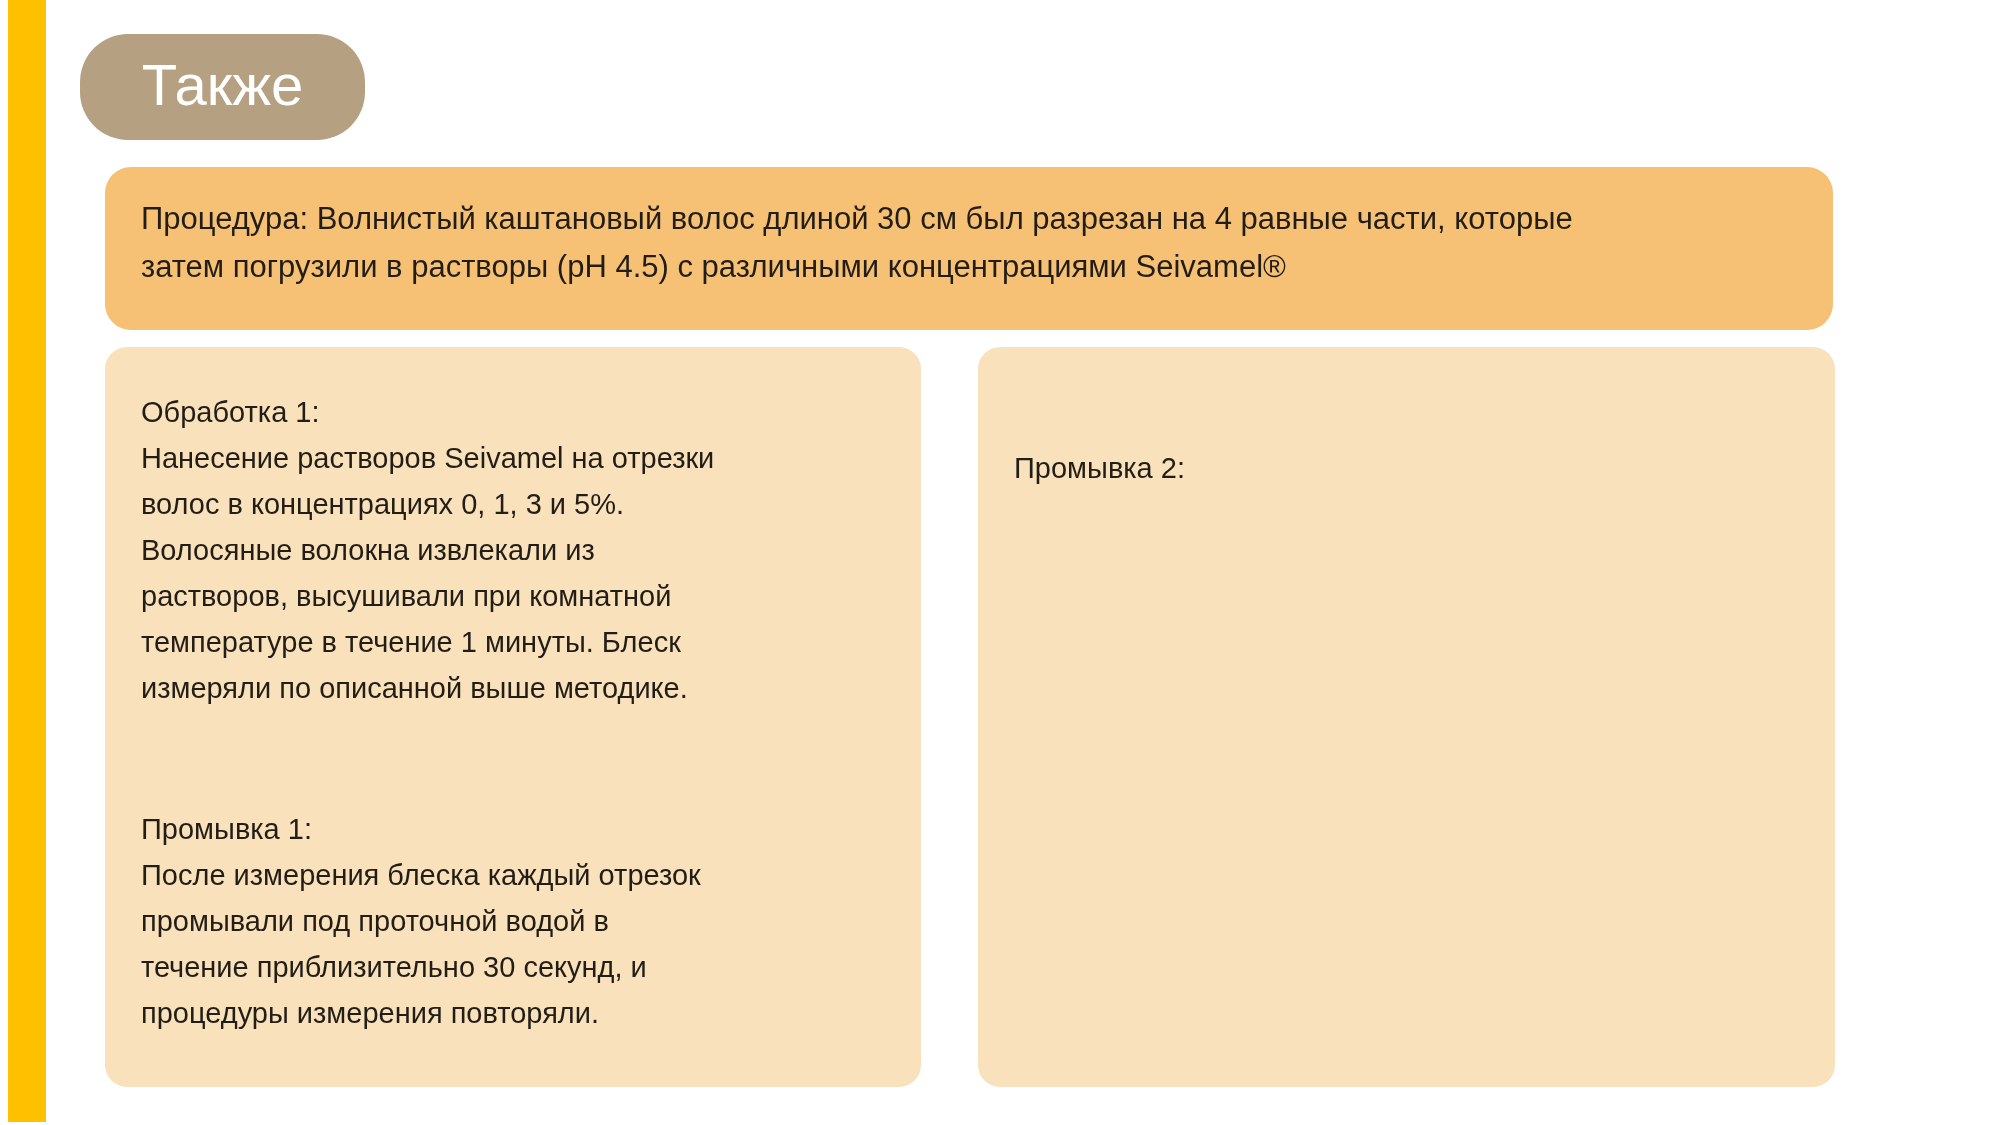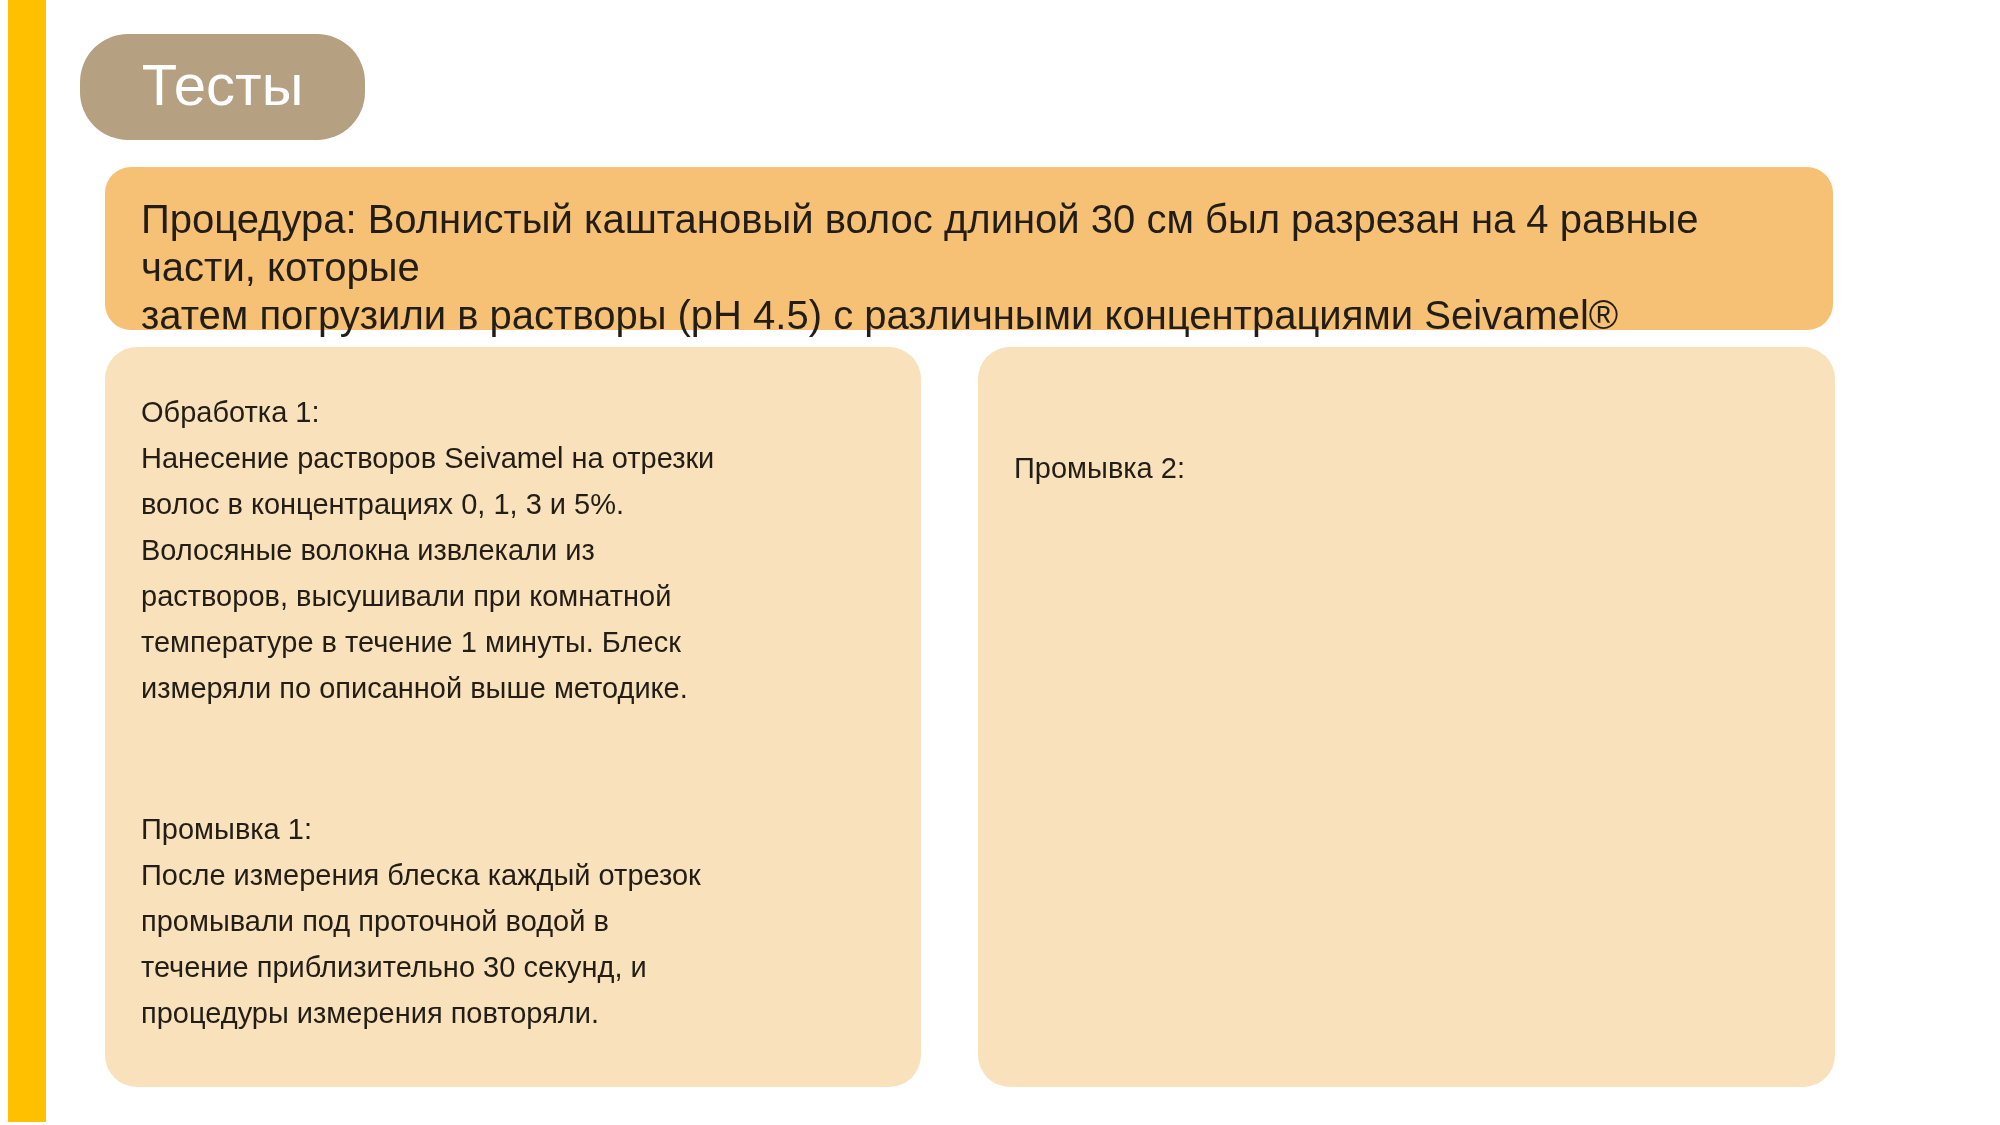--- a/index.html
+++ b/index.html
@@ -37,49 +37,49 @@
   }
   .procedure-box{
     position:absolute;left:105px;top:167px;width:1728px;height:163px;
     background:var(--procedure-bg);
     border-radius:26px;
     box-sizing:border-box;
     padding:28px 40px 0 36px;
   }
   .procedure-box p{
     margin:0;
-    font-size:40px;
+    font-size:31px;
     line-height:48px;
     white-space:pre-line;
   }
   .panel{
     position:absolute;top:347px;height:740px;
     background:var(--panel-bg);
-    border-radius:32px;
+    border-radius:22px;
     box-sizing:border-box;
     padding:42px 34px 0 36px;
   }
   .panel-left{left:105px;width:816px;}
   .panel-right{left:978px;width:857px;}
   .panel p{
     margin:0;
     font-size:29px;
     line-height:46px;
     white-space:pre-line;
   }
   .panel-left .wash-heading{margin-top:95px;}
   .panel-right .wash-heading{margin-top:56px;}
 </style>
 </head>
 <body>
 
 <div class="accent-bar"></div>
 
 <div class="title-badge">
-  <span>Тесты</span>
+  <span>Также</span>
 </div>
 
 <div class="procedure-box">
   <p>Процедура: Волнистый каштановый волос длиной 30 см был разрезан на 4 равные части, которые
 затем погрузили в растворы (pH 4.5) с различными концентрациями Seivamel®</p>
 </div>
 
 <div class="panel panel-left">
   <p class="heading">Обработка 1:</p>
   <p class="body">Нанесение растворов Seivamel на отрезки

